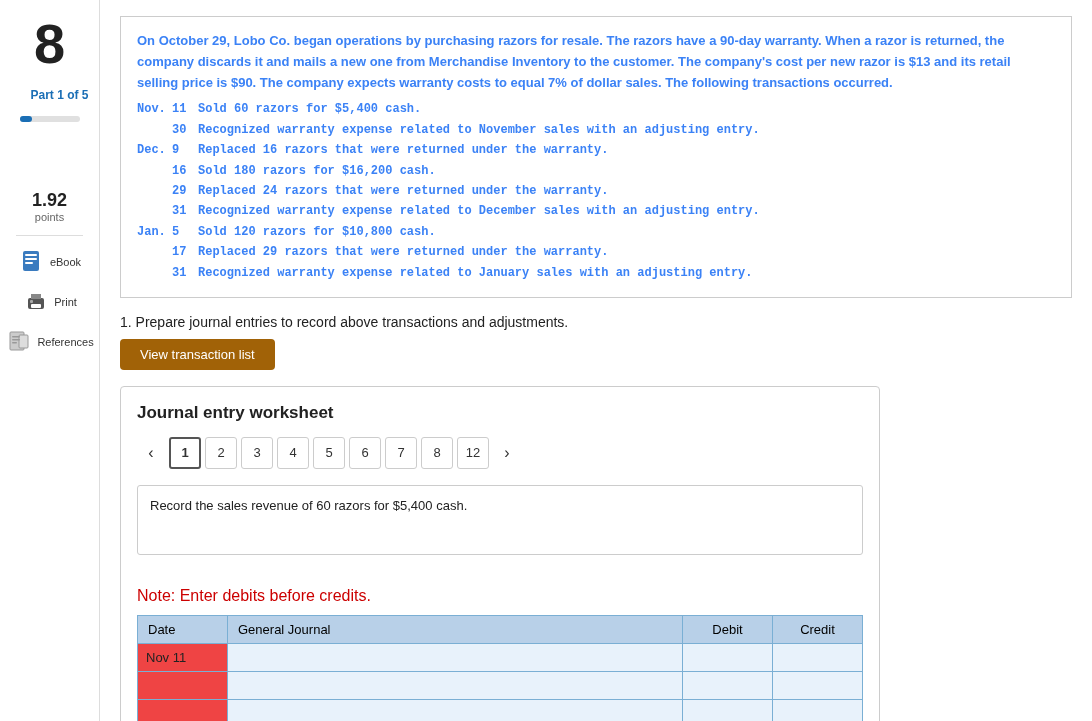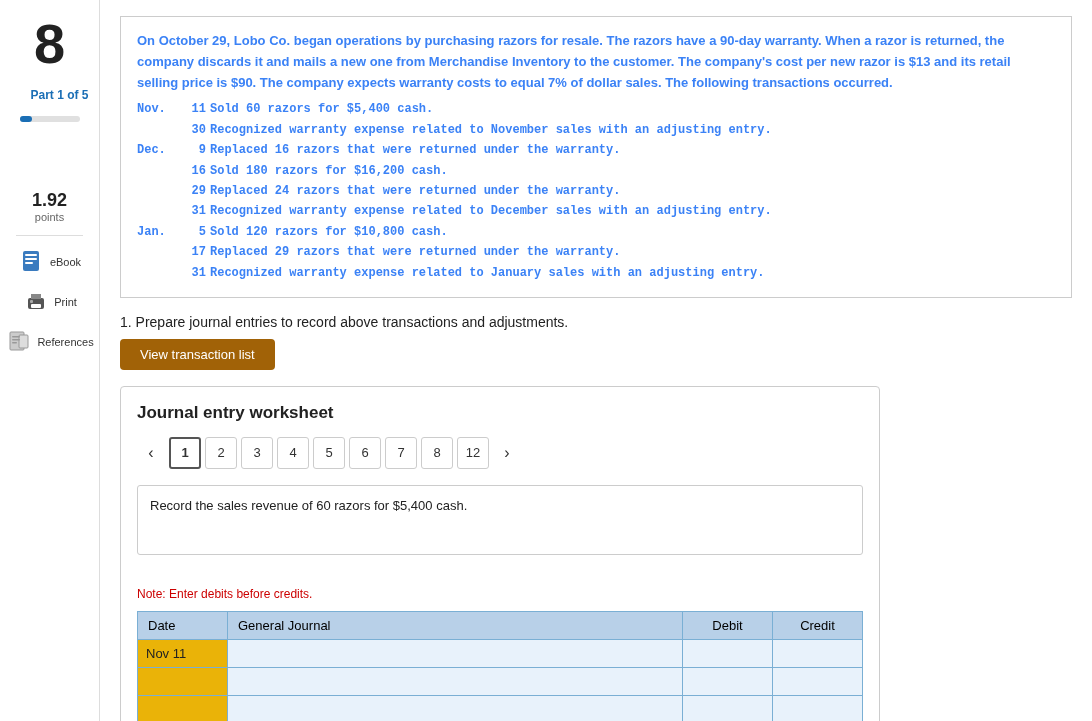--- a/index.html
+++ b/index.html
@@ -109,23 +109,21 @@
     .tx-row {
       display: flex;
     }
     .tx-month {
       width: 35px;
       flex-shrink: 0;
     }
     .tx-day {
       width: 22px;
       flex-shrink: 0;
-      text-align: right;
       margin-right: 4px;
-      margin-left: 12px;
     }
     .tx-desc {
       flex: 1;
     }
 
     
     .instructions {
       font-size: 14px;
       color: #222;
       margin-bottom: 9px;
@@ -203,21 +201,21 @@
       padding: 12px;
       margin-bottom: 8px;
       min-height: 70px;
       font-size: 13px;
       color: #222;
     }
 
     
     .note-text {
       color: #cc0000;
-      font-size: 12px;
+      font-size: 16px;
       margin-bottom: 10px;
       margin-top: 32px;
     }
 
     
     .journal-table {
       width: 100%;
       border-collapse: collapse;
       font-size: 13px;
     }
@@ -232,21 +230,21 @@
       text-align: center;
     }
     .journal-table tbody tr td {
       border: 1px solid #7aafd4;
       padding: 5px 8px;
       height: 28px;
     }
     .journal-table tbody tr td.date-cell {
       width: 90px;
       color: #222;
-      background: #eab308;
+      background: #ef4444;
     }
     .journal-table tbody tr td.journal-cell {
       background: #e8f2fb;
     }
     .journal-table tbody tr td.amount-cell {
       width: 80px;
       background: #e8f2fb;
     }
     .th-date { width: 90px; }
     .th-debit { width: 90px; text-align: center; }

